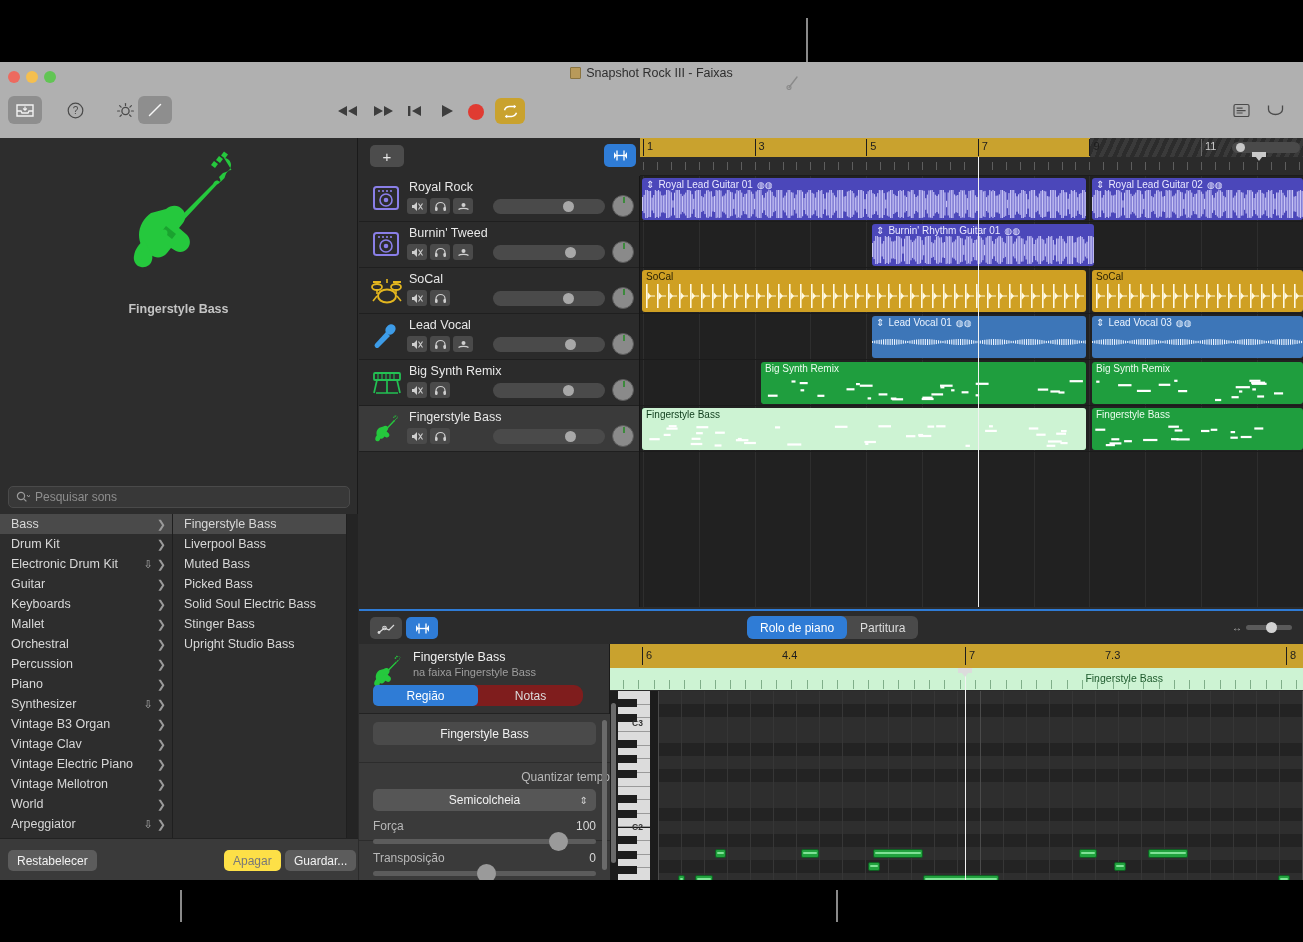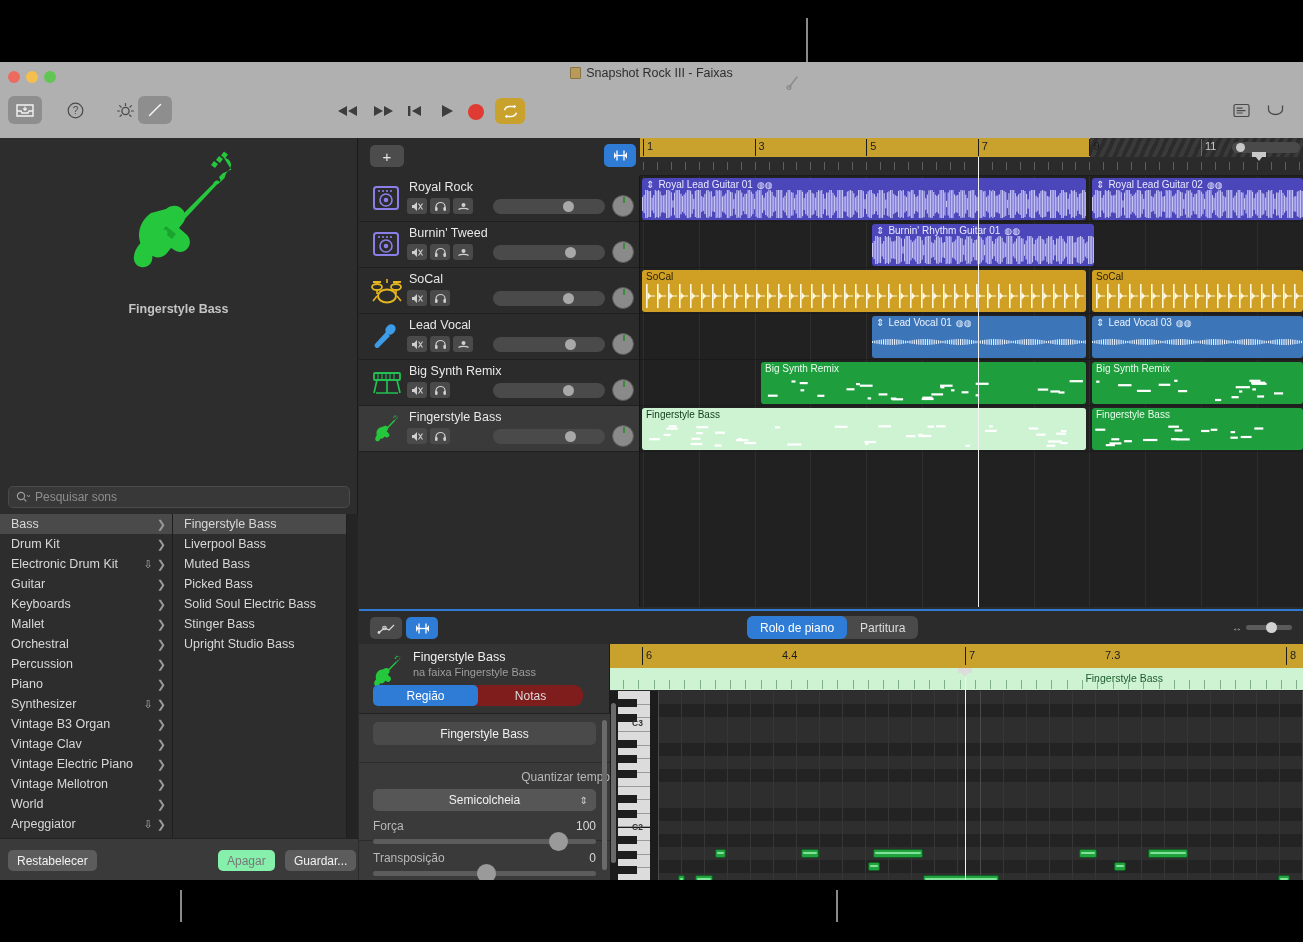--- a/index.html
+++ b/index.html
@@ -119,21 +119,21 @@
   .lib-row .lbl { flex: 1; white-space: nowrap; overflow: hidden; }
   .lib-row .dl { color: #a8a8a8; font-size: 11px; }
   .lib-row .ch { color: #9a9a9a; font-size: 11px; }
 
   #lib-foot { position: absolute; left: 0; bottom: 0; width: 358px; height: 42px;
     background: #3a3a3a; border-top: 1px solid #222; }
   .lf-btn { position: absolute; top: 11px; height: 21px; border-radius: 5px;
     display: flex; align-items: center; justify-content: center;
     font-size: 12px; padding: 0 9px; }
   #btn-reset { left: 8px; background: #5c5c5c; color: #f2f2f2; }
-  #btn-delete { left: 218px; background: #86efac; color: #787878; }
+  #btn-delete { left: 224px; background: #fde047; color: #787878; }
   #btn-save { left: 285px; background: #5c5c5c; color: #f2f2f2; }
 
   
   #tracks-area { position: absolute; left: 359px; top: 76px; width: 944px; height: 469px;
     background: #2b2b2b; }
   #tracks-head { height: 38px; position: relative; background: #2b2b2b; }
   #add-track { position: absolute; left: 11px; top: 7px; width: 34px; height: 22px;
     background: #4c4c4c; border-radius: 5px; color:#e8e8e8; font-size:15px;
     display:flex;align-items:center;justify-content:center; }
   #editor-btn-top { position: absolute; left: 245px; top: 6px; width: 32px; height: 23px;

